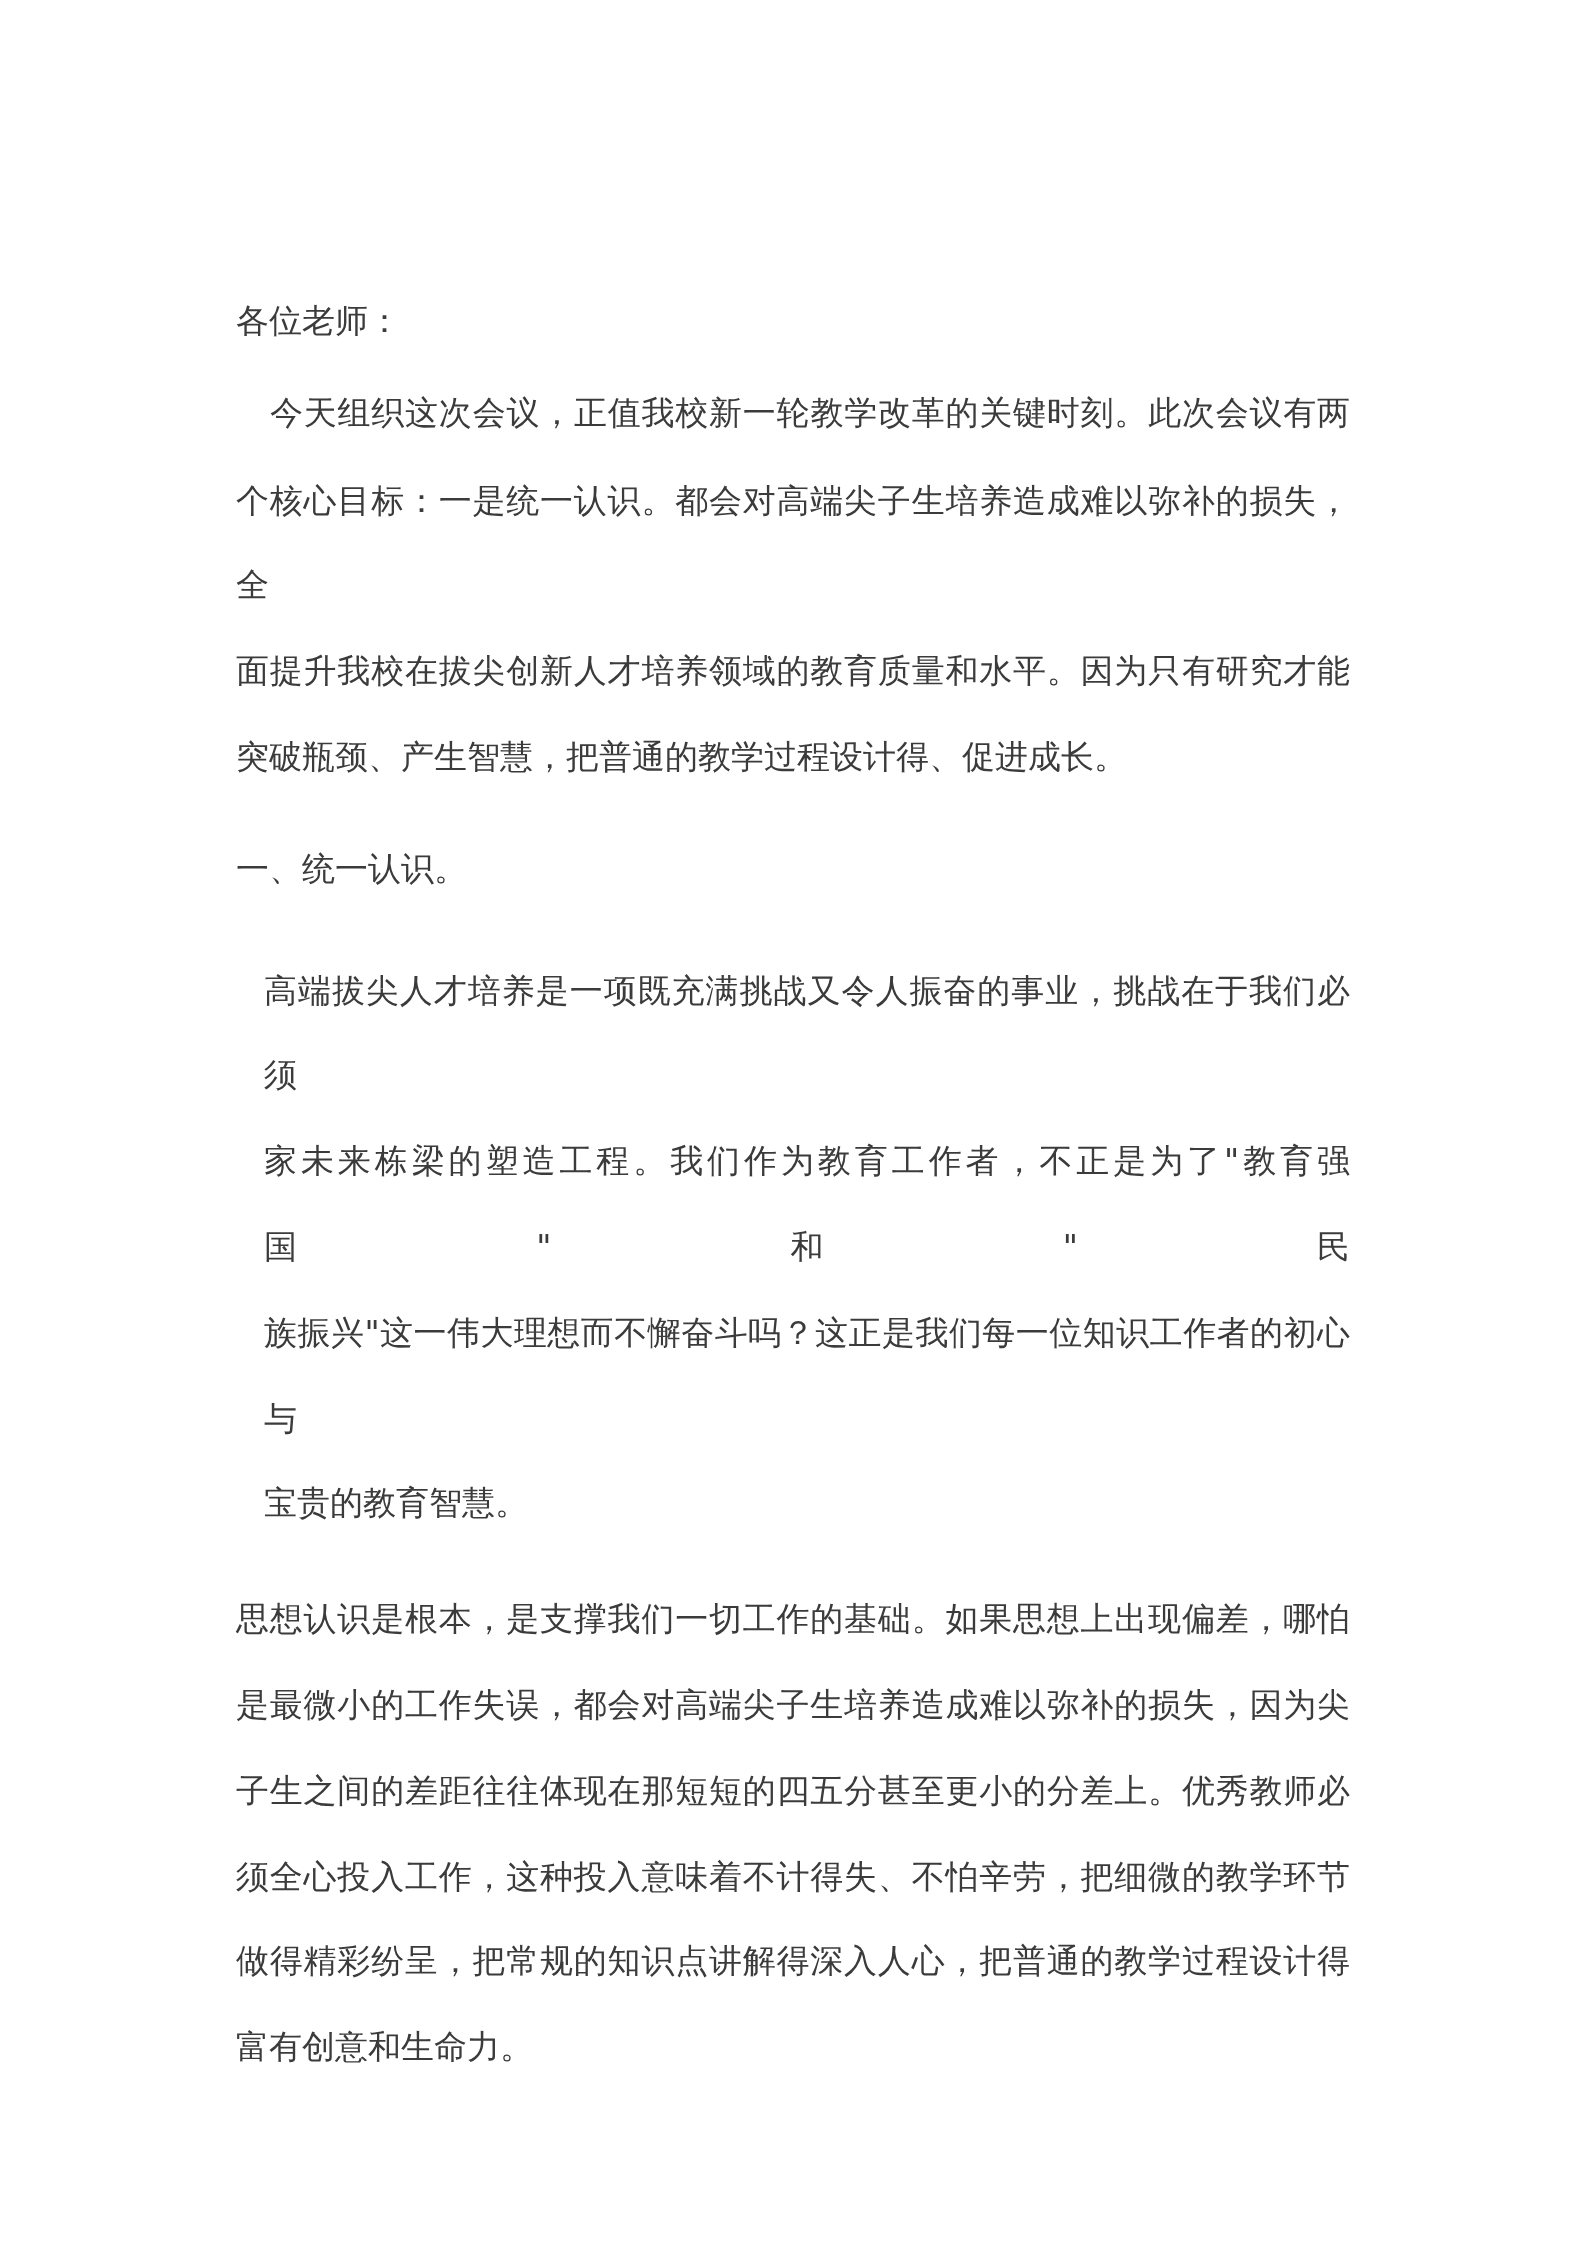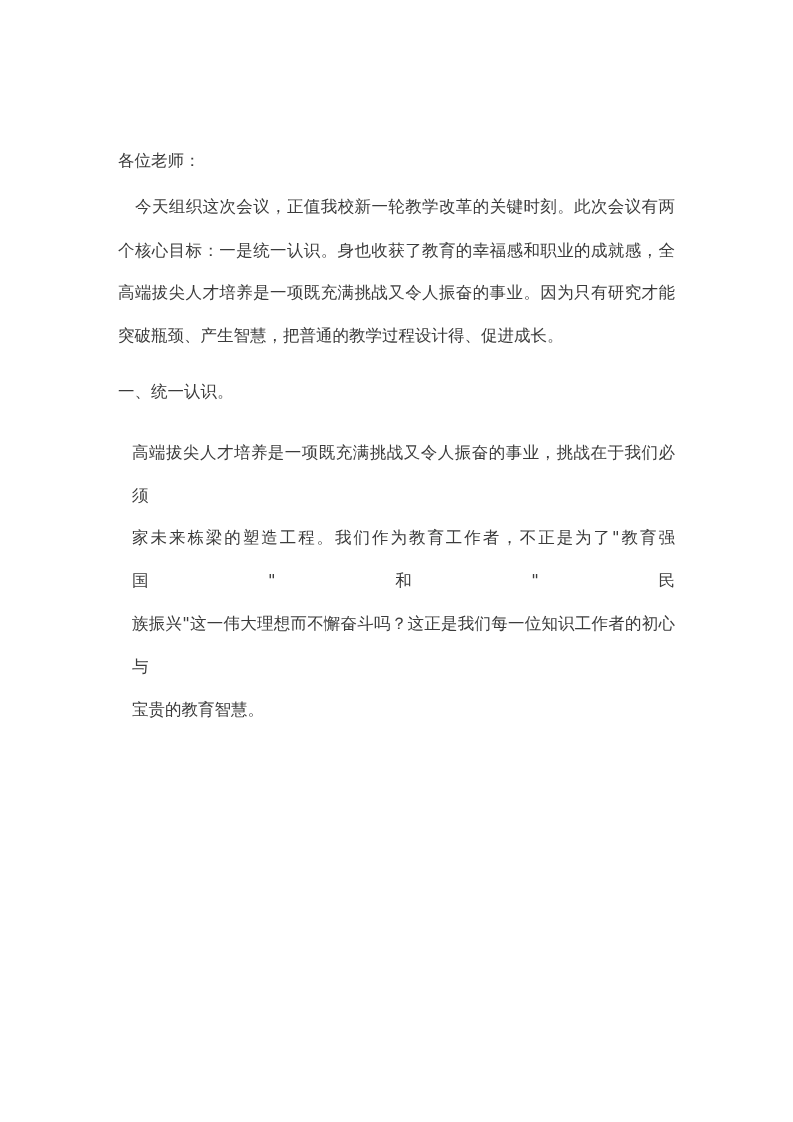--- a/index.html
+++ b/index.html
@@ -42,28 +42,36 @@
 </style>
 </head>
 <body>
 
 <div class="page">
 
   <div class="ln end">各位老师：</div>
 
   <div class="para-intro">
     <div class="ln indent">今天组织这次会议，正值我校新一轮教学改革的关键时刻。此次会议有两</div>
-    <div class="ln">个核心目标：一是统一认识。身也收获了教育的幸福感和职业的成就感，全</div>
-    <div class="ln">高端拔尖人才培养是一项既充满挑战又令人振奋的事业。因为只有研究才能</div>
+    <div class="ln">个核心目标：一是统一认识。都会对高端尖子生培养造成难以弥补的损失，全</div>
+    <div class="ln">面提升我校在拔尖创新人才培养领域的教育质量和水平。因为只有研究才能</div>
     <div class="ln end">突破瓶颈、产生智慧，把普通的教学过程设计得、促进成长。</div>
   </div>
 
   <div class="ln end sect-heading">一、统一认识。</div>
 
   <div class="para-two">
     <div class="ln">高端拔尖人才培养是一项既充满挑战又令人振奋的事业，挑战在于我们必须</div>
     <div class="ln">家未来栋梁的塑造工程。我们作为教育工作者，不正是为了"教育强国"和"民</div>
     <div class="ln">族振兴"这一伟大理想而不懈奋斗吗？这正是我们每一位知识工作者的初心与</div>
     <div class="ln end">宝贵的教育智慧。</div>
   </div>
 
+  <div class="para-three">
+    <div class="ln">思想认识是根本，是支撑我们一切工作的基础。如果思想上出现偏差，哪怕</div>
+    <div class="ln">是最微小的工作失误，都会对高端尖子生培养造成难以弥补的损失，因为尖</div>
+    <div class="ln">子生之间的差距往往体现在那短短的四五分甚至更小的分差上。优秀教师必</div>
+    <div class="ln">须全心投入工作，这种投入意味着不计得失、不怕辛劳，把细微的教学环节</div>
+    <div class="ln">做得精彩纷呈，把常规的知识点讲解得深入人心，把普通的教学过程设计得</div>
+    <div class="ln end">富有创意和生命力。</div>
+  </div>
 
 </div>
 
 </body></html>

